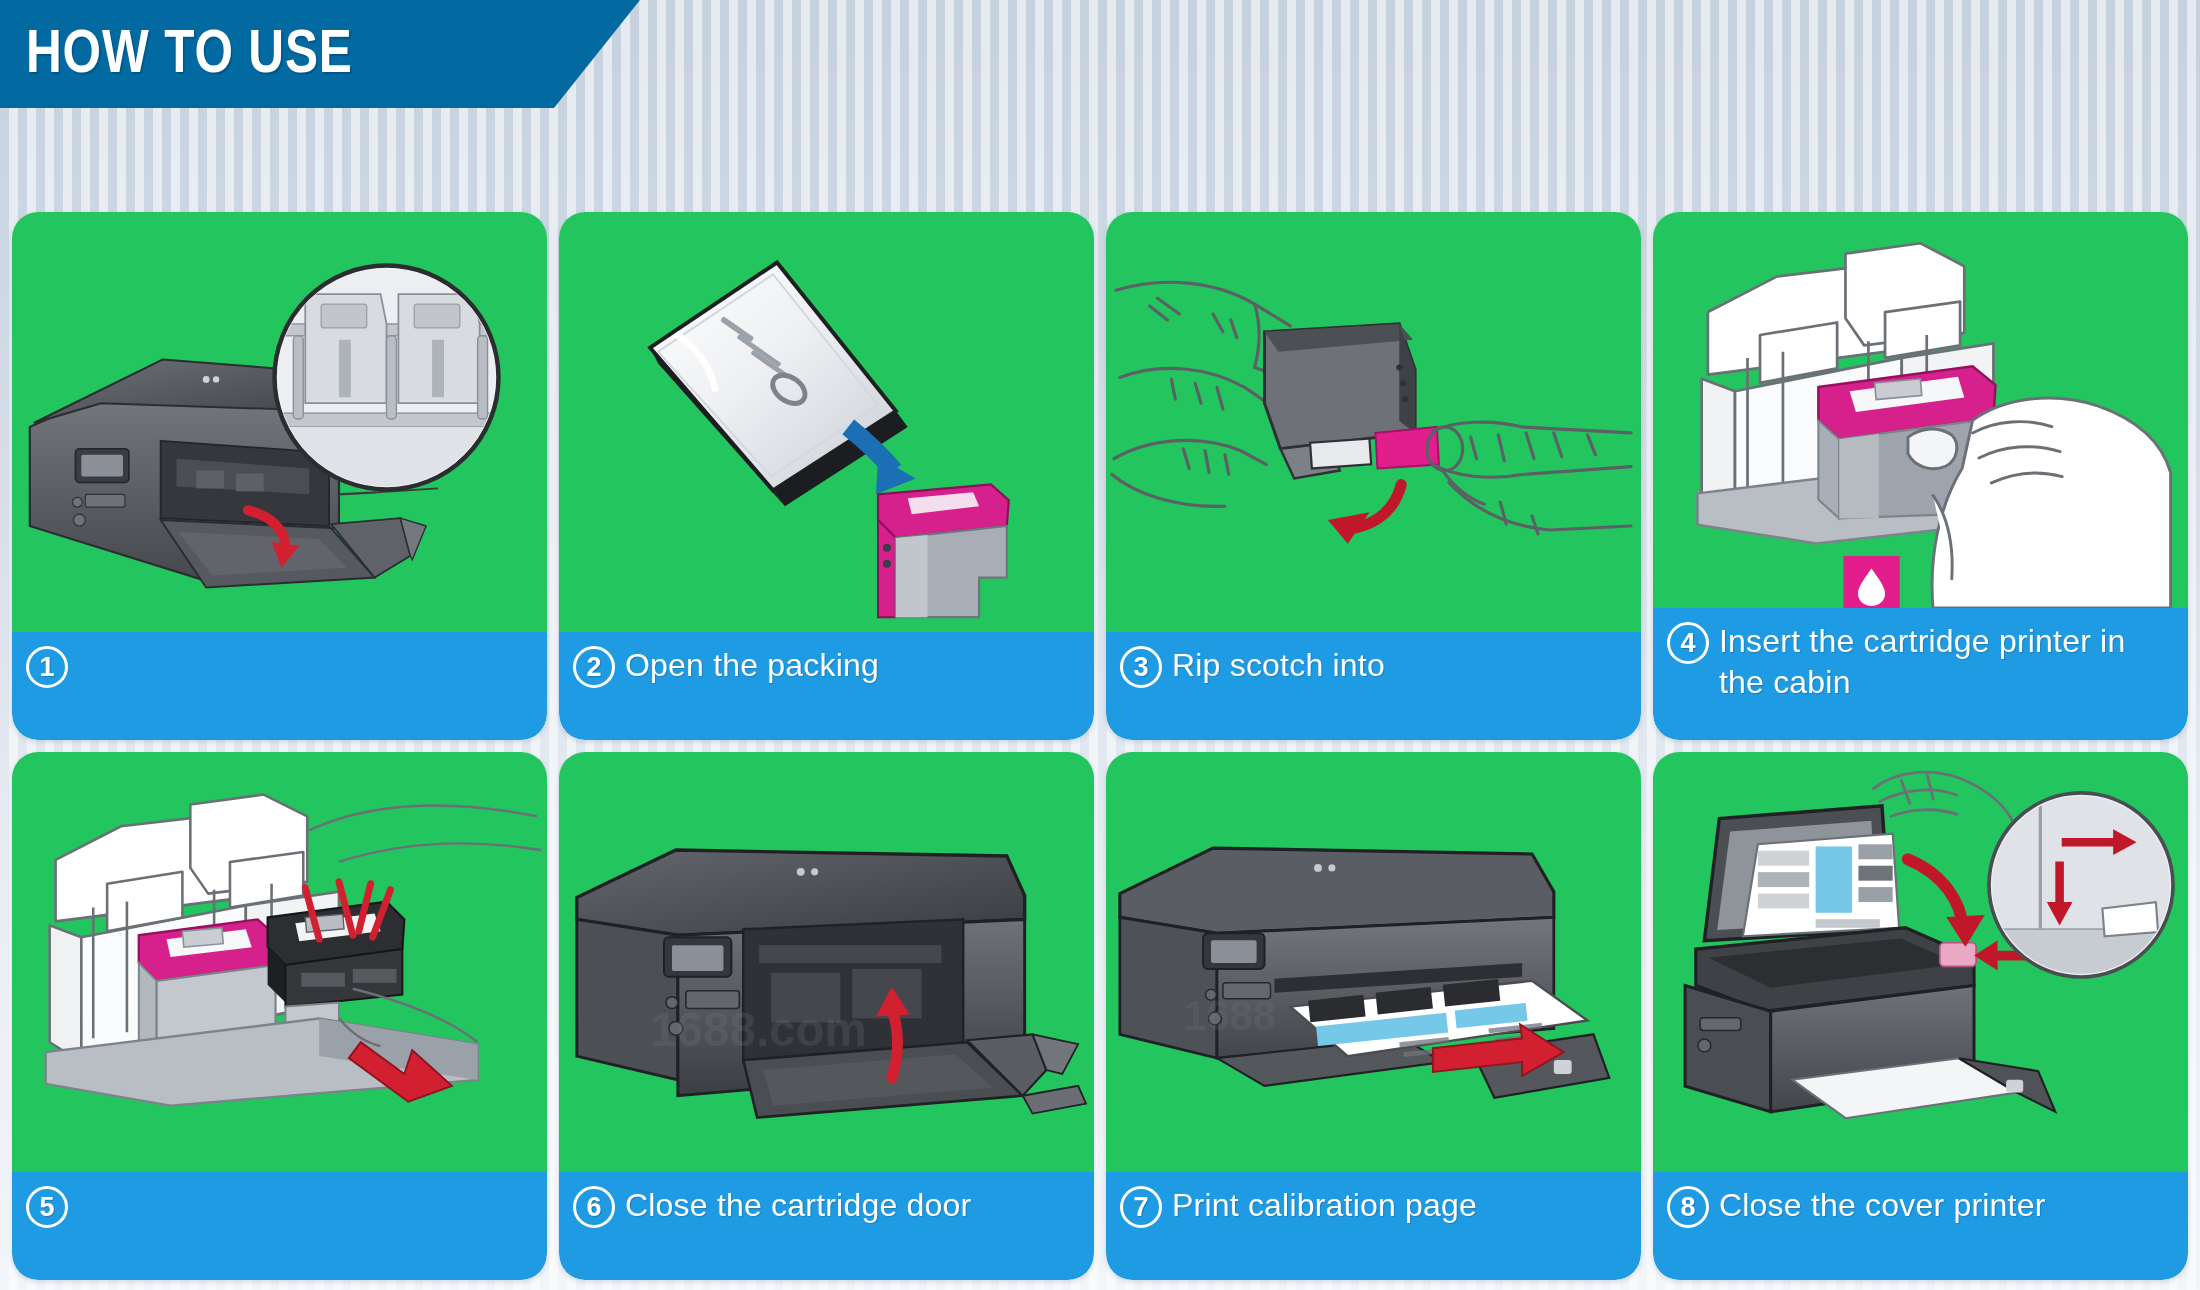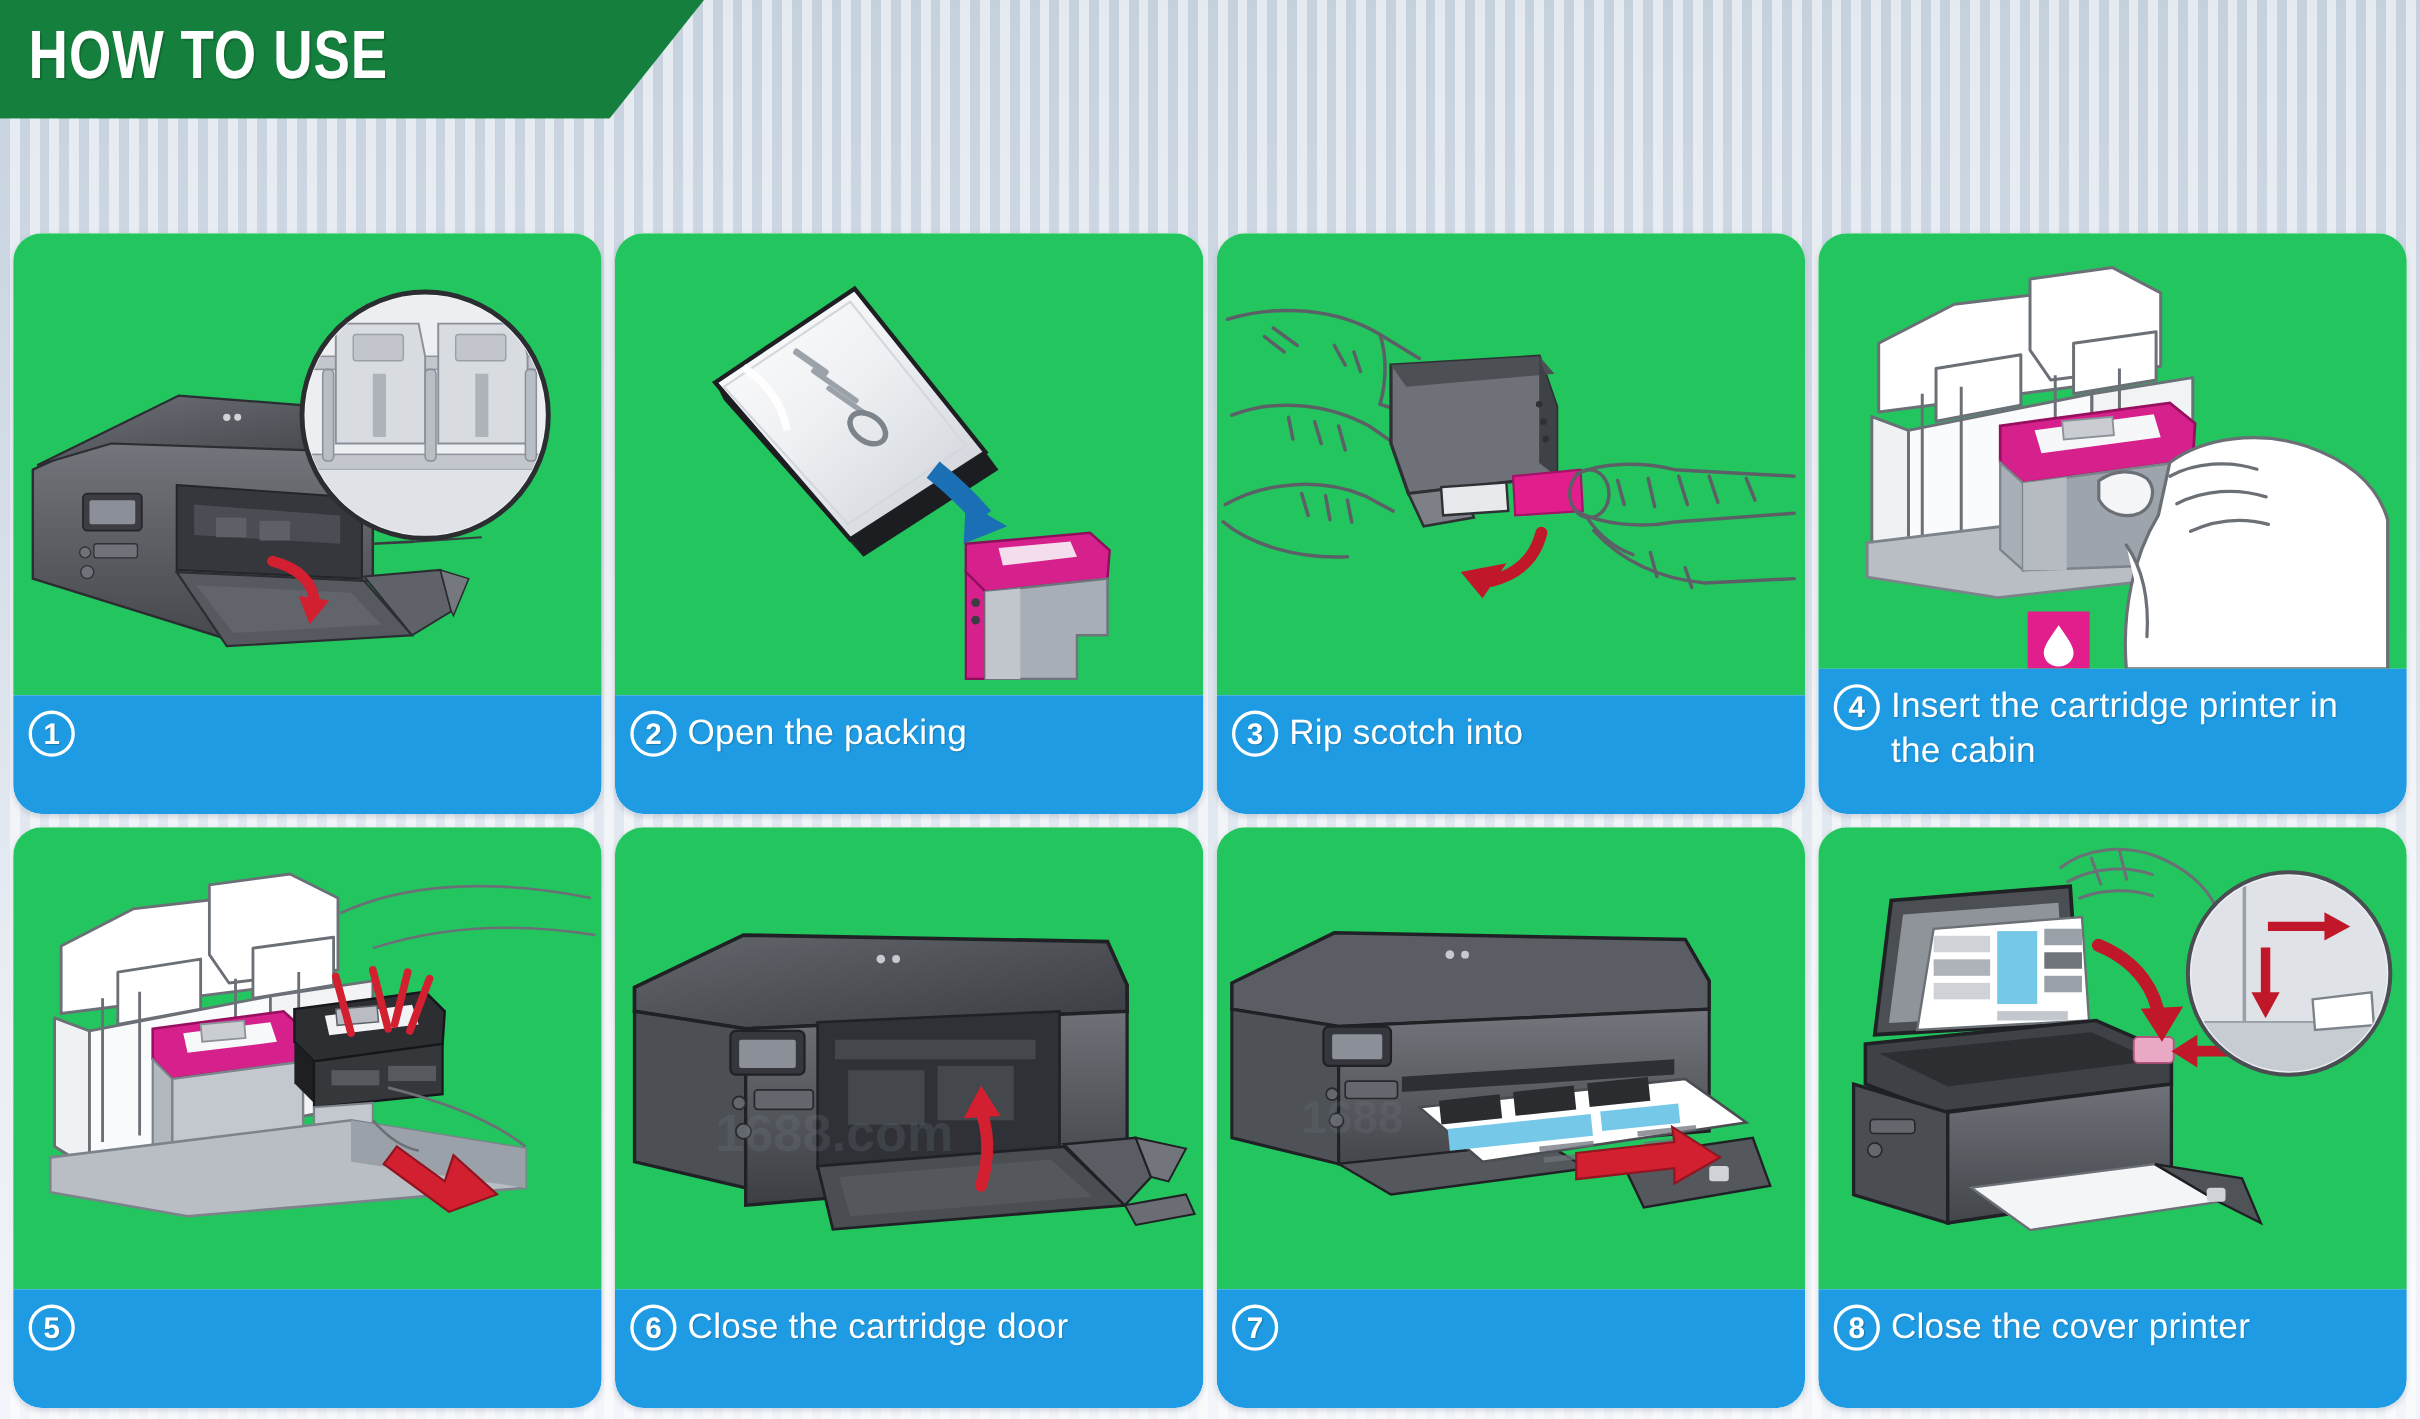--- a/index.html
+++ b/index.html
@@ -32,21 +32,21 @@
       ),
       linear-gradient(180deg, #c6d1de 0%, #d4dde8 35%, #e9eef4 70%, #f2f5f9 100%);
   }
 
   
   #header-banner {
     position: absolute;
     left: 0; top: 0;
     width: 640px;
     height: 108px;
-    background: #15803d;
+    background: #0369a1;
     clip-path: polygon(0 0, 640px 0, 554px 108px, 0 108px);
     z-index: 5;
     text-align: center;
   }
   #header-title {
     position: absolute;
     left: 26px;
     top: 14px;
     font-size: 62px;
     line-height: 74px;
@@ -544,20 +544,21 @@
         <rect x="452" y="294" width="18" height="14" rx="3" fill="#cfd3d8"></rect>
 
         <g>
           <path d="M330 282 L420 272 L418 258 L462 286 L420 310 L420 296 L330 306 Z" fill="#d22030" stroke="#921522" stroke-width="2"></path>
         </g>
         <text x="78" y="264" font-size="42" font-weight="bold" fill="rgba(120,130,145,0.18)">1688</text>
       </svg>
     </div>
     <div class="caption-bar">
       <div class="step-badge">7</div>
+      <div class="step-text">Print calibration page</div>
     </div>
   </div>
 
   <div class="step-card">
     <div class="illus">
       <svg class="svgfill" viewBox="0 0 500 380" preserveAspectRatio="xMidYMid meet">
         <defs>
           <linearGradient id="p8body" x1="0" y1="0" x2="0" y2="1">
             <stop offset="0" stop-color="#6f7278"></stop>
             <stop offset="1" stop-color="#42454a"></stop>

